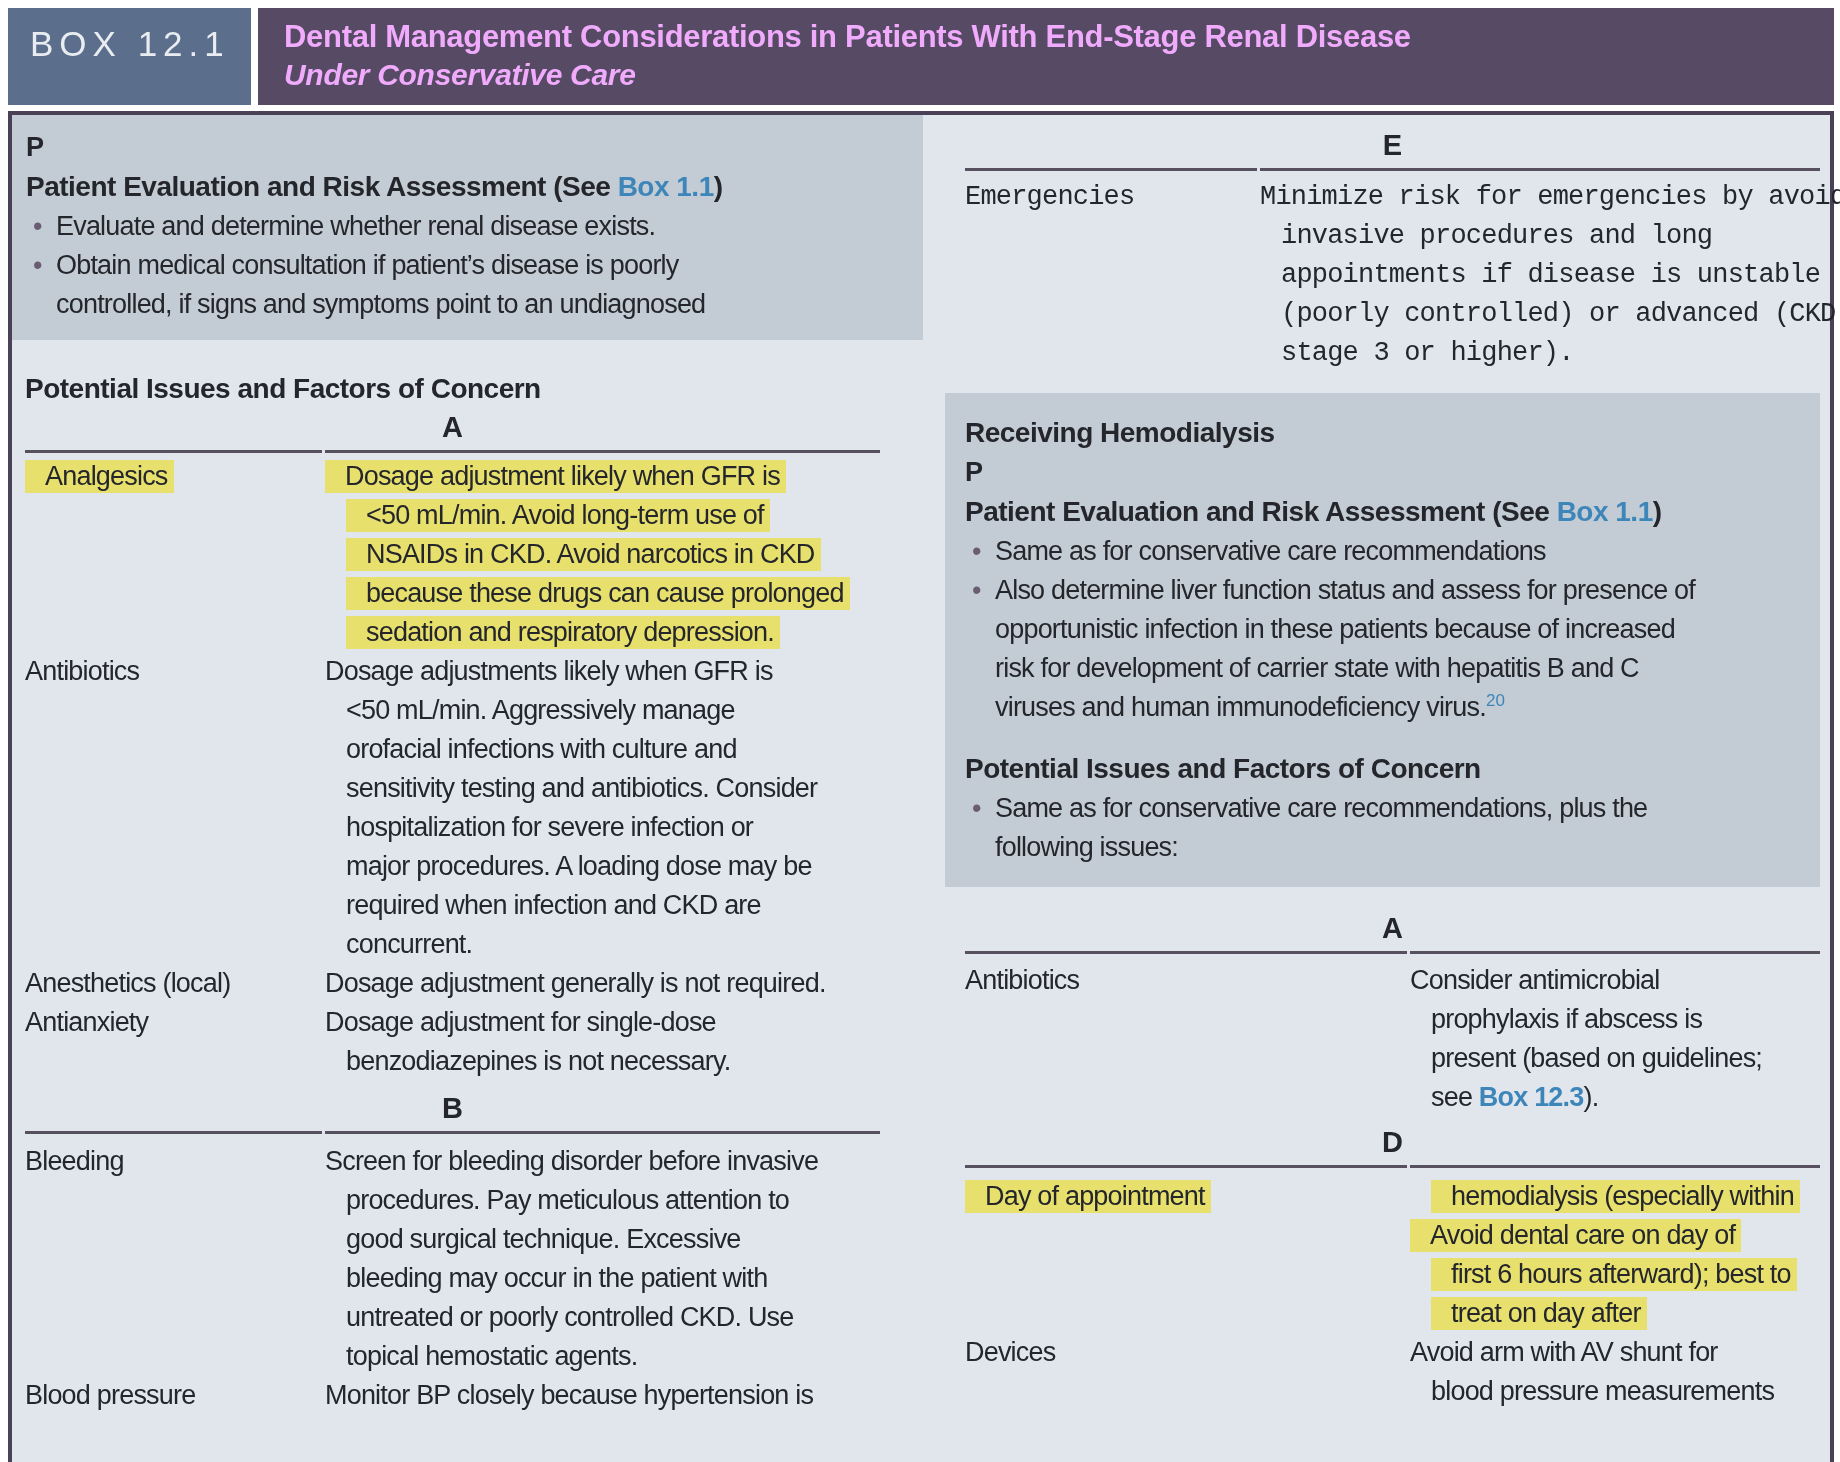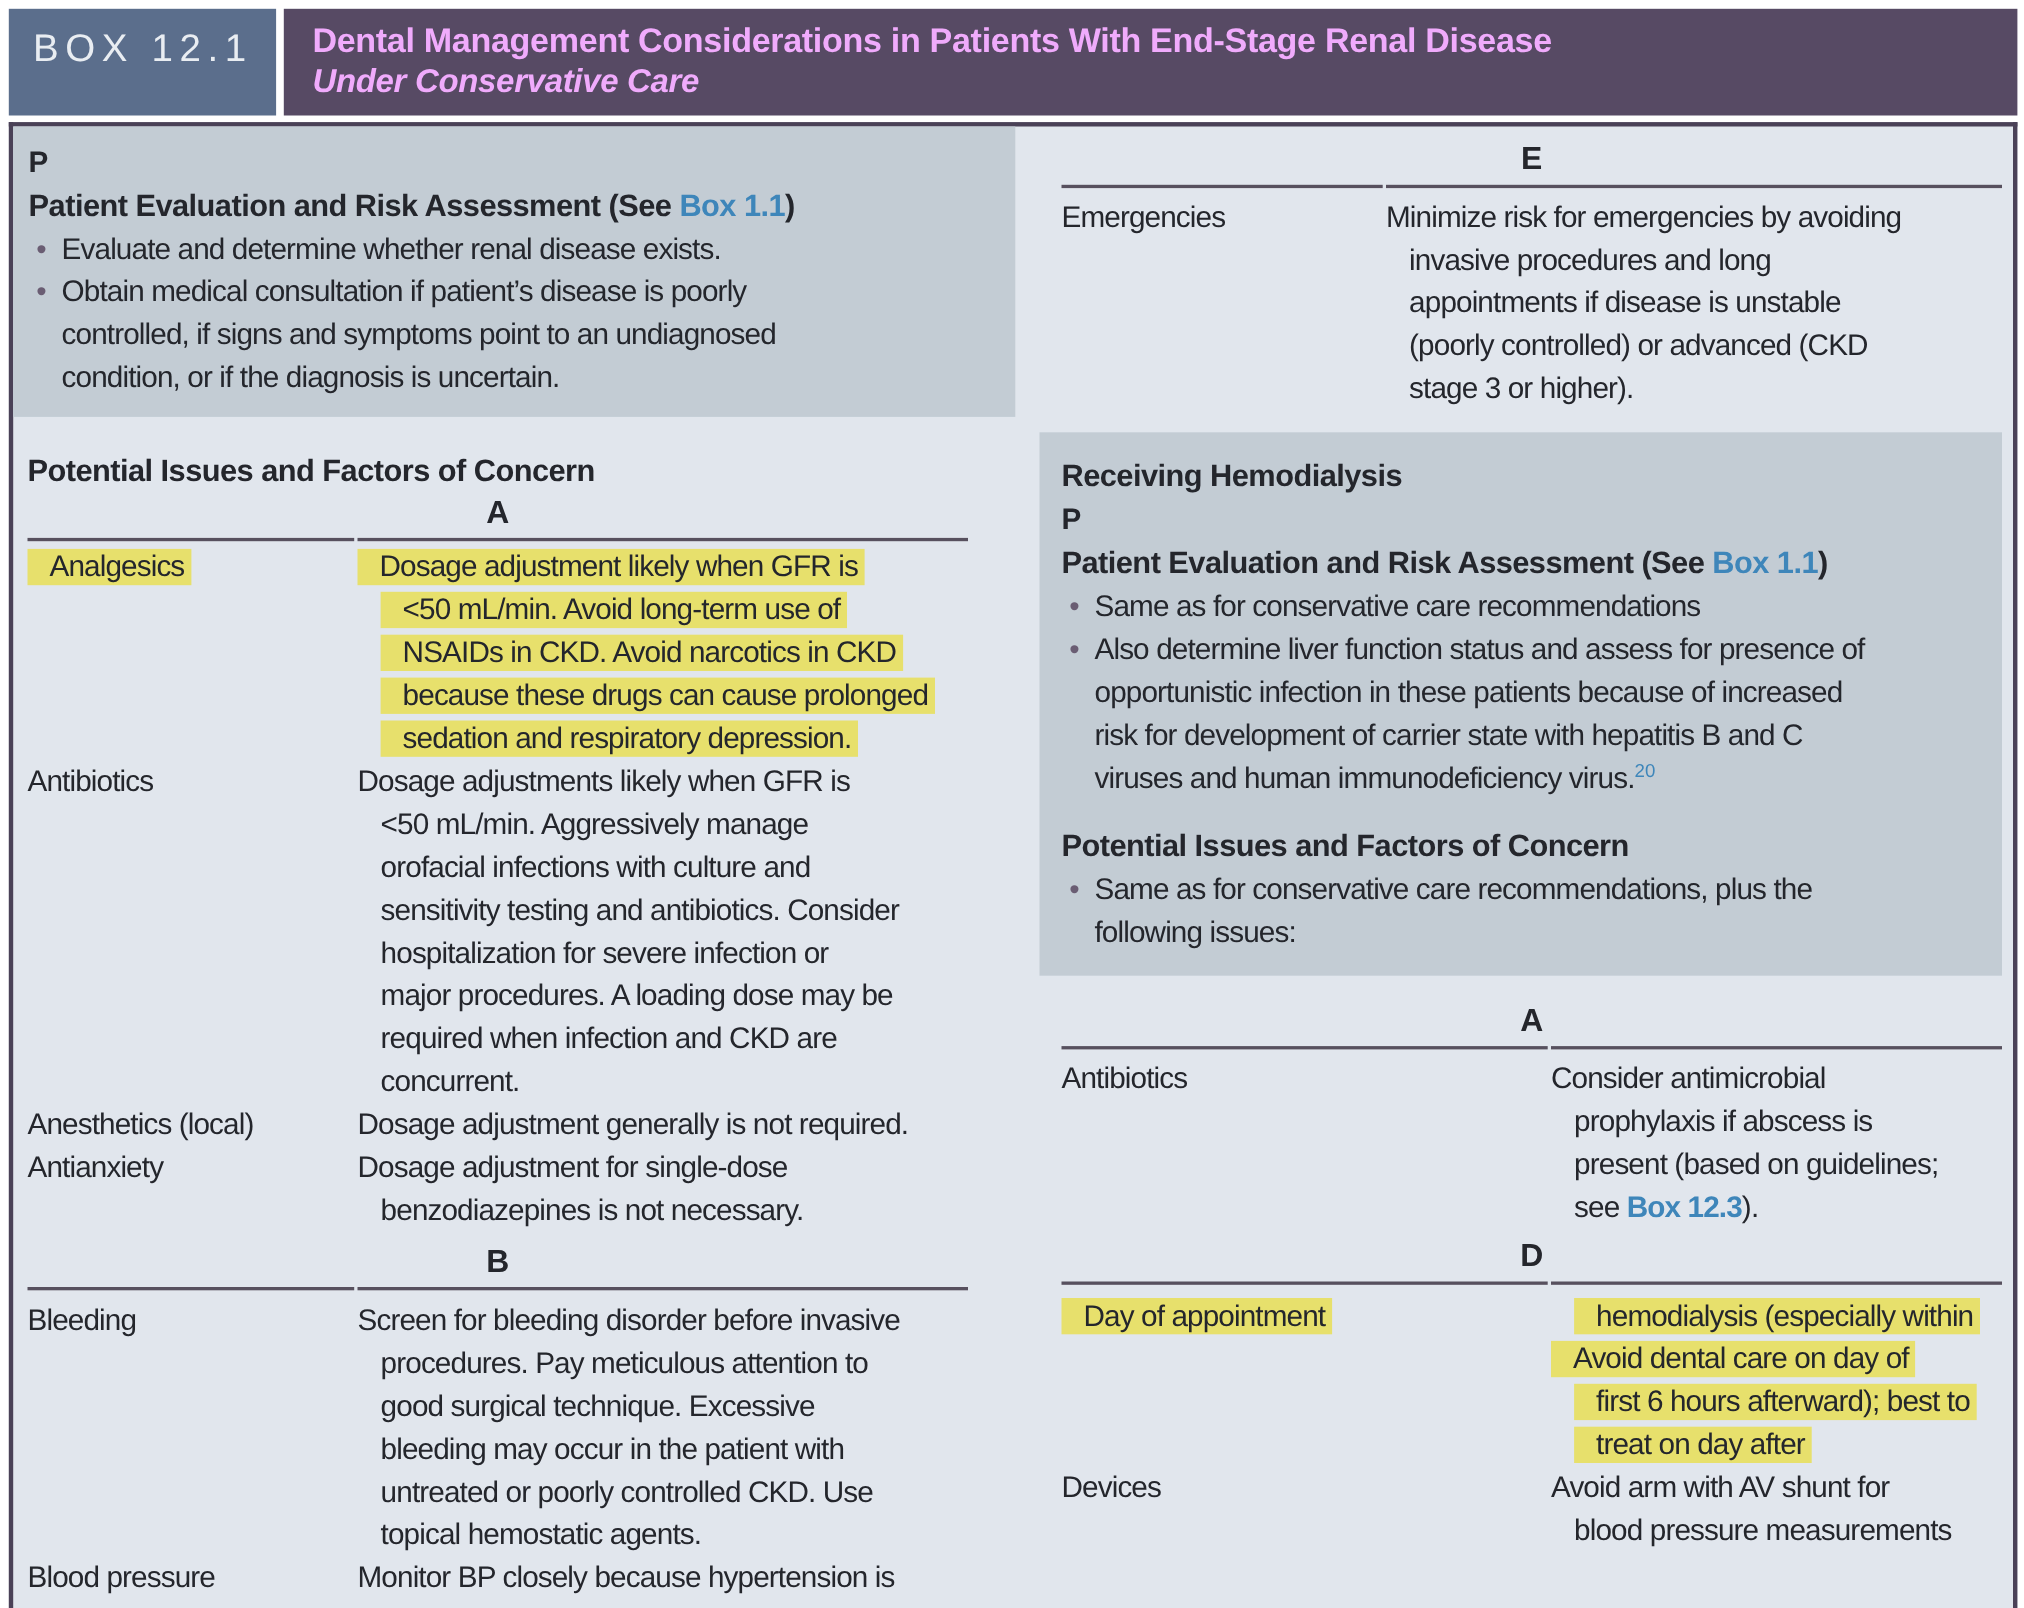--- a/index.html
+++ b/index.html
@@ -89,21 +89,20 @@
         <div class="panel-heading"><span>Patient Evaluation and Risk Assessment (See </span><span class="link">Box 1.1</span><span>)</span></div>
         <div class="bullet-row">
           <span class="dot">•</span>
           <span>Evaluate and determine whether renal disease exists.</span>
         </div>
         <div class="bullet-row">
           <span class="dot">•</span>
           <span>
             <div class="vline">Obtain medical consultation if patient’s disease is poorly</div>
             <div class="vline">controlled, if signs and symptoms point to an undiagnosed</div>
-            <div class="vline">condition, or if the diagnosis is uncertain.</div>
           </span>
         </div>
       </div>
 
       <div class="left-inner">
         <div class="concerns-heading">Potential Issues and Factors of Concern</div>
 
         <div class="left-table">
           <div class="tbl-letter">A</div>
           <div class="rule lrule">
@@ -184,21 +183,21 @@
     <div class="col-right">
 
       <div class="right-inner">
         <div class="rtable etable" style="margin-top:11px;">
           <div class="tbl-letter">E</div>
           <div class="rule erule">
               <div class="seg1"></div>
               <div class="seg2"></div>
             </div>
 
-          <div class="trow txt" style="margin-top:7px;">
+          <div class="trow txt" style="margin-top:7px;font-family:Liberation Mono, monospace;">
             <div class="tlabel">Emergencies</div>
             <div class="tval">
               <div class="vline">Minimize risk for emergencies by avoiding</div>
               <div class="vline cont">invasive procedures and long</div>
               <div class="vline cont">appointments if disease is unstable</div>
               <div class="vline cont">(poorly controlled) or advanced (CKD</div>
               <div class="vline cont">stage 3 or higher).</div>
             </div>
           </div>
         </div>

